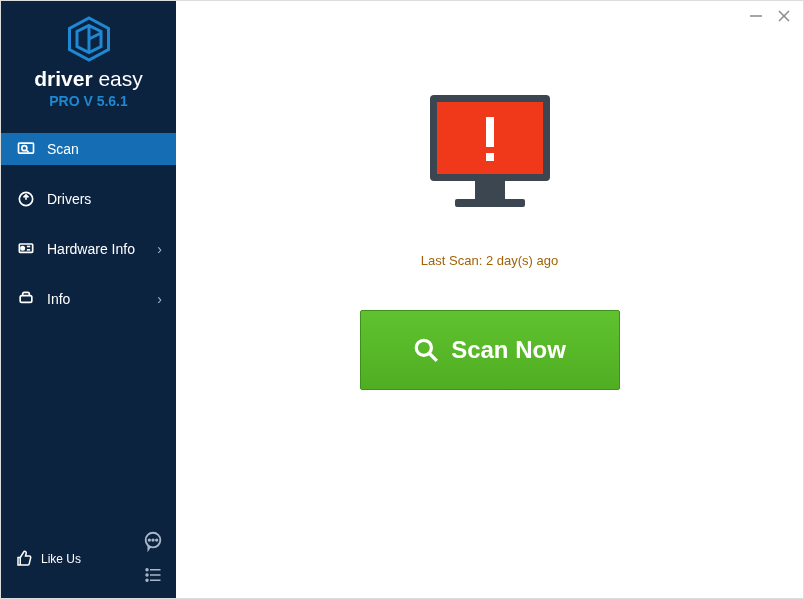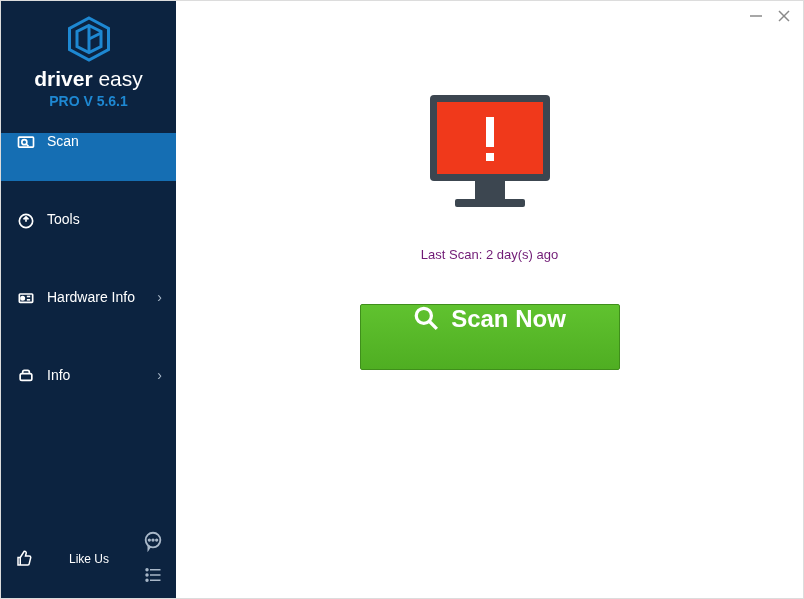--- a/index.html
+++ b/index.html
@@ -32,28 +32,28 @@
   .brand b { font-weight: 700; }
   .version {
     color: #1e88d2;
     font-size: 14px;
     font-weight: 600;
     margin-top: 2px;
   }
   .nav { margin-top: 14px; flex: 1; }
   .nav-item {
     display: flex;
-    align-items: flex-start;
-    height: 48px;
+    align-items: center;
+    height: 32px;
     padding: 0 14px;
     color: #fff;
     font-size: 14px;
     cursor: pointer;
     position: relative;
-    margin-bottom: 30px;
+    margin-bottom: 18px;
   }
   .nav-item.active { background: #156eb3; }
   .nav-item .icon-slot {
     width: 22px;
     display: flex;
     align-items: center;
     justify-content: center;
     margin-right: 10px;
   }
   .nav-item .chev {
@@ -66,21 +66,20 @@
     align-items: center;
     padding: 10px 12px;
     position: relative;
   }
   .like {
     display: flex;
     align-items: center;
     font-size: 12px;
     color: #fff;
     cursor: pointer;
-    gap: 28px;
   }
   .like .icon-slot { width: 22px; display: flex; align-items: center; justify-content: center; margin-right: 6px; }
   .bottom-icons {
     margin-left: auto;
     display: flex;
     flex-direction: column;
     gap: 10px;
     align-items: center;
   }
   .bottom-icons .mini { cursor: pointer; }
@@ -100,34 +99,35 @@
   }
   .window-controls span { color: #8a8a8a; font-size: 16px; cursor: pointer; }
   .monitor-wrap { margin-top: 86px; }
   .headline {
     margin-top: 38px;
     font-size: 24px;
     font-weight: 700;
     color: #f03a1b;
   }
   .subline {
-    margin-top: 16px;
+    margin-top: 22px;
     font-size: 13px;
-    color: #701a75;
+    color: #a16207;
   }
   .scan-btn {
     margin-top: 42px;
     width: 260px;
-    height: 66px;
+    height: 80px;
     background: linear-gradient(#60c22f, #4fae22);
     border: 1px solid #3f8f1b;
     color: #fff;
     font-size: 24px;
     font-weight: 700;
     display: flex;
+    align-items: center;
     justify-content: center;
     gap: 12px;
     cursor: pointer;
     border-radius: 2px;
   }
   .scan-btn .mag { width: 26px; height: 26px; }
 </style>
 </head>
 <body>
 
@@ -156,21 +156,21 @@
       </span>
       <span>Scan</span>
     </div>
     <div class="nav-item">
       <span class="icon-slot">
         <svg width="20" height="20" viewBox="0 0 24 24" fill="none" stroke="#fff" stroke-width="2">
           <circle cx="12" cy="12" r="8"></circle>
           <path d="M12 7 v6 M9 10 l3-3 3 3"></path>
         </svg>
       </span>
-      <span>Tools</span>
+      <span>Drivers</span>
     </div>
     <div class="nav-item">
       <span class="icon-slot">
         <svg width="20" height="20" viewBox="0 0 24 24" fill="none" stroke="#fff" stroke-width="2">
           <rect x="4" y="6" width="16" height="10" rx="1"></rect>
           <circle cx="8" cy="11" r="2" fill="#fff"></circle>
           <line x1="13" y1="9" x2="17" y2="9"></line>
           <line x1="13" y1="13" x2="17" y2="13"></line>
         </svg>
       </span>

